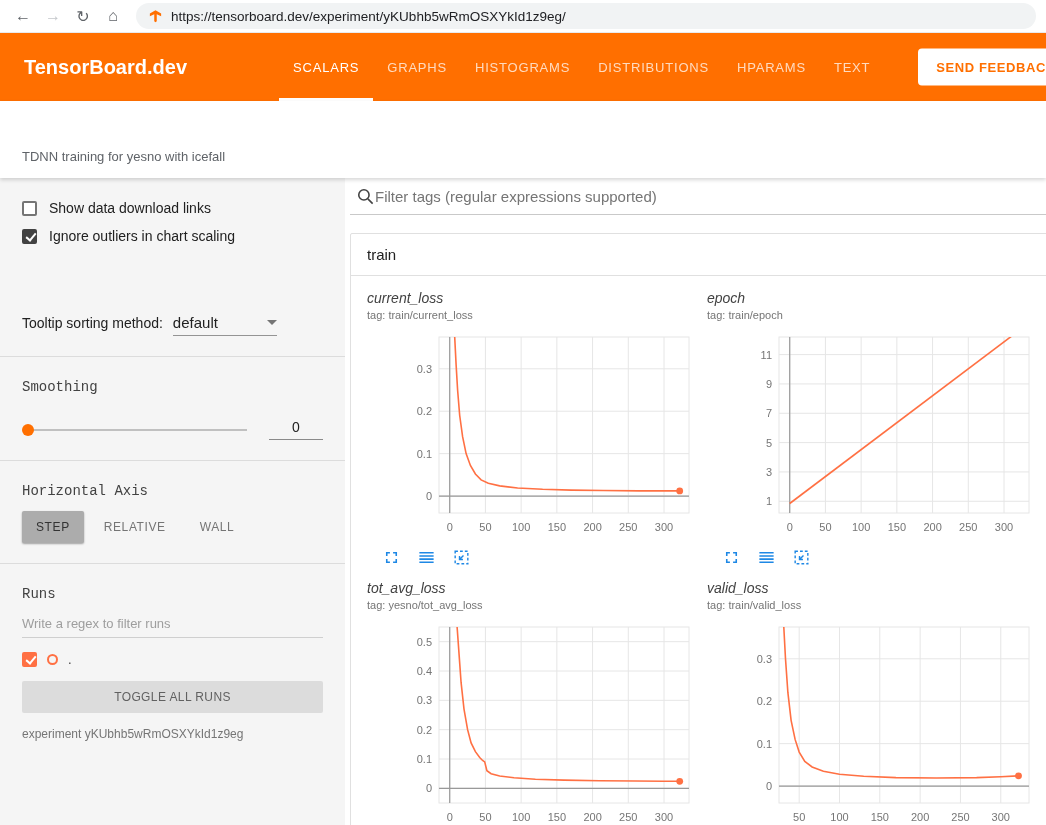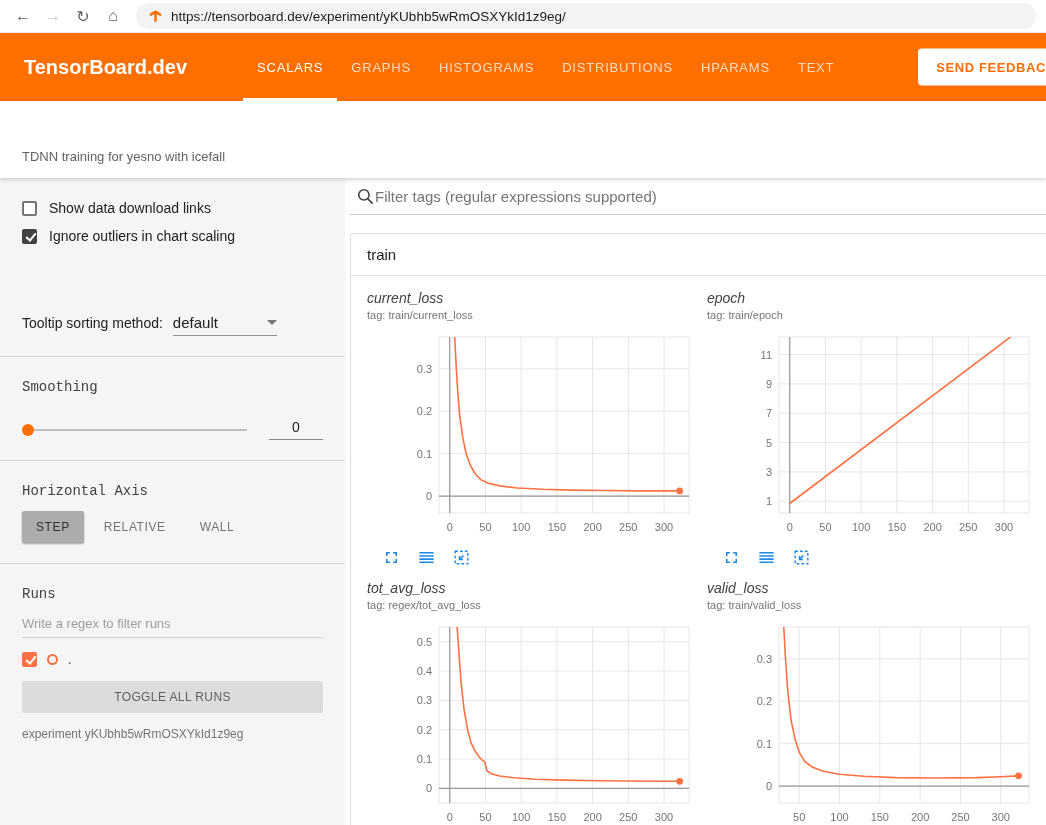--- a/index.html
+++ b/index.html
@@ -11,21 +11,21 @@
     display:flex; align-items:center; padding:0 10px; gap:4px; }
   .nav-icon { width:26px; height:26px; display:flex; align-items:center; justify-content:center;
     font-size:16px; color:#5f6368; border-radius:50%; cursor:pointer; }
   .nav-icon.disabled { color:#c4c7cb; }
   .address-bar { flex:1; height:26px; background:#f1f3f4; border-radius:13px;
     display:flex; align-items:center; padding:0 12px; gap:8px; margin-left:6px; }
   .url { font-size:13.5px; color:#202124; white-space:nowrap; }
 
   
   .tb-header { height:68px; background:#ff6f00; display:flex; align-items:stretch;
-    position:relative; padding:0 0 0 24px; }
+    position:relative; padding:0 0 0 24px;gap:36px; }
   .logo { color:#fff; font-size:20px; font-weight:bold; display:flex; align-items:center; }
   .tabs { display:flex; margin-left:56px; }
   .tab { display:flex; align-items:center; padding:0 14px; color:rgba(255,255,255,0.75);
     font-size:13px; letter-spacing:0.8px; border-bottom:3px solid transparent;
     border-top:3px solid transparent; cursor:pointer; white-space:nowrap; }
   .tab.active { color:#fff; border-bottom-color:#fff; }
   .feedback { position:absolute; right:-28px; top:50%; transform:translateY(-50%);
     background:#fff; color:#ff6f00; border:none; border-radius:4px; padding:11px 18px;
     font-size:13px; font-weight:bold; letter-spacing:0.6px; white-space:nowrap;
     font-family:inherit; cursor:pointer; }
@@ -316,21 +316,21 @@
               <svg viewBox="0 0 24 24" fill="none" stroke="currentColor" stroke-width="1.8">
                   <rect x="4" y="4" width="16" height="16" stroke-dasharray="3.5 2.6"></rect>
                   <path d="M14.5 9.5 L9.5 14.5 M9.5 10.2 V14.5 H13.8"></path>
                 </svg>
             </button>
           </div>
         </div>
 
         <div class="chart">
           <div class="chart-title">tot_avg_loss</div>
-          <div class="chart-tag">tag: regex/tot_avg_loss</div>
+          <div class="chart-tag">tag: yesno/tot_avg_loss</div>
           <svg class="chart-svg" width="300" height="208" viewBox="0 0 300 208">
               <defs>
                 <clipPath id="clip2">
                   <rect x="44" y="6" width="250" height="176"></rect>
                 </clipPath>
               </defs>
               <rect x="44" y="6" width="250" height="176" fill="none" stroke="#e6e6e6"></rect>
               <line x1="54.714285714285715" y1="6" x2="54.714285714285715" y2="182" stroke="#e6e6e6"></line>
               <text x="54.714285714285715" y="200" text-anchor="middle">0</text>
               <line x1="90.42857142857143" y1="6" x2="90.42857142857143" y2="182" stroke="#e6e6e6"></line>

